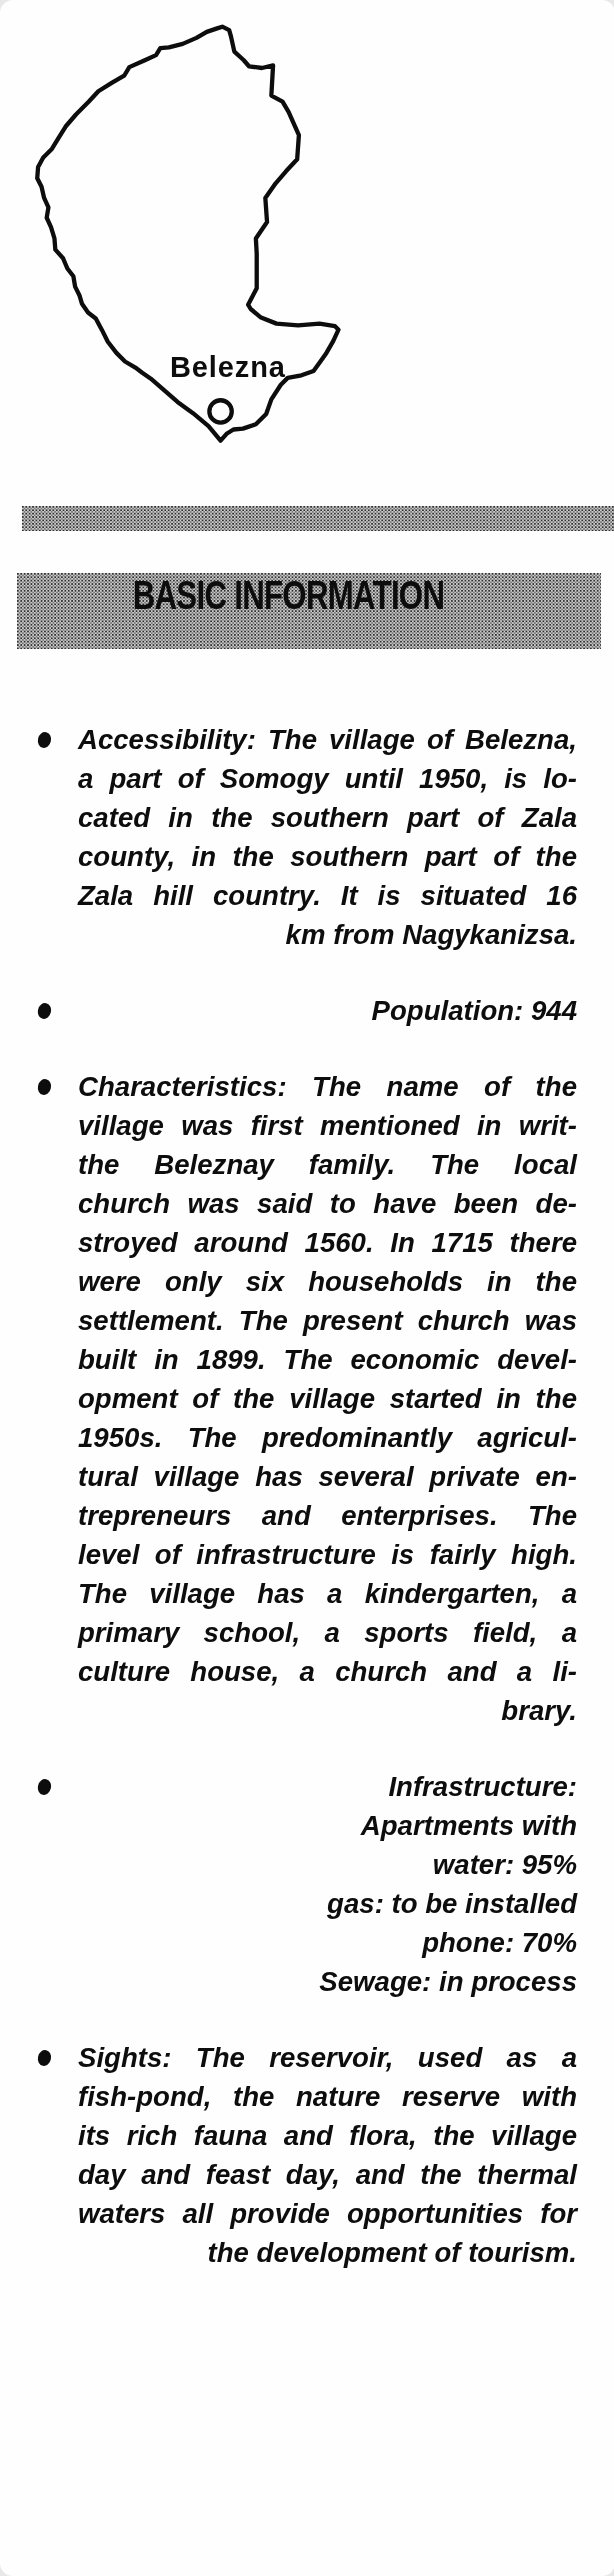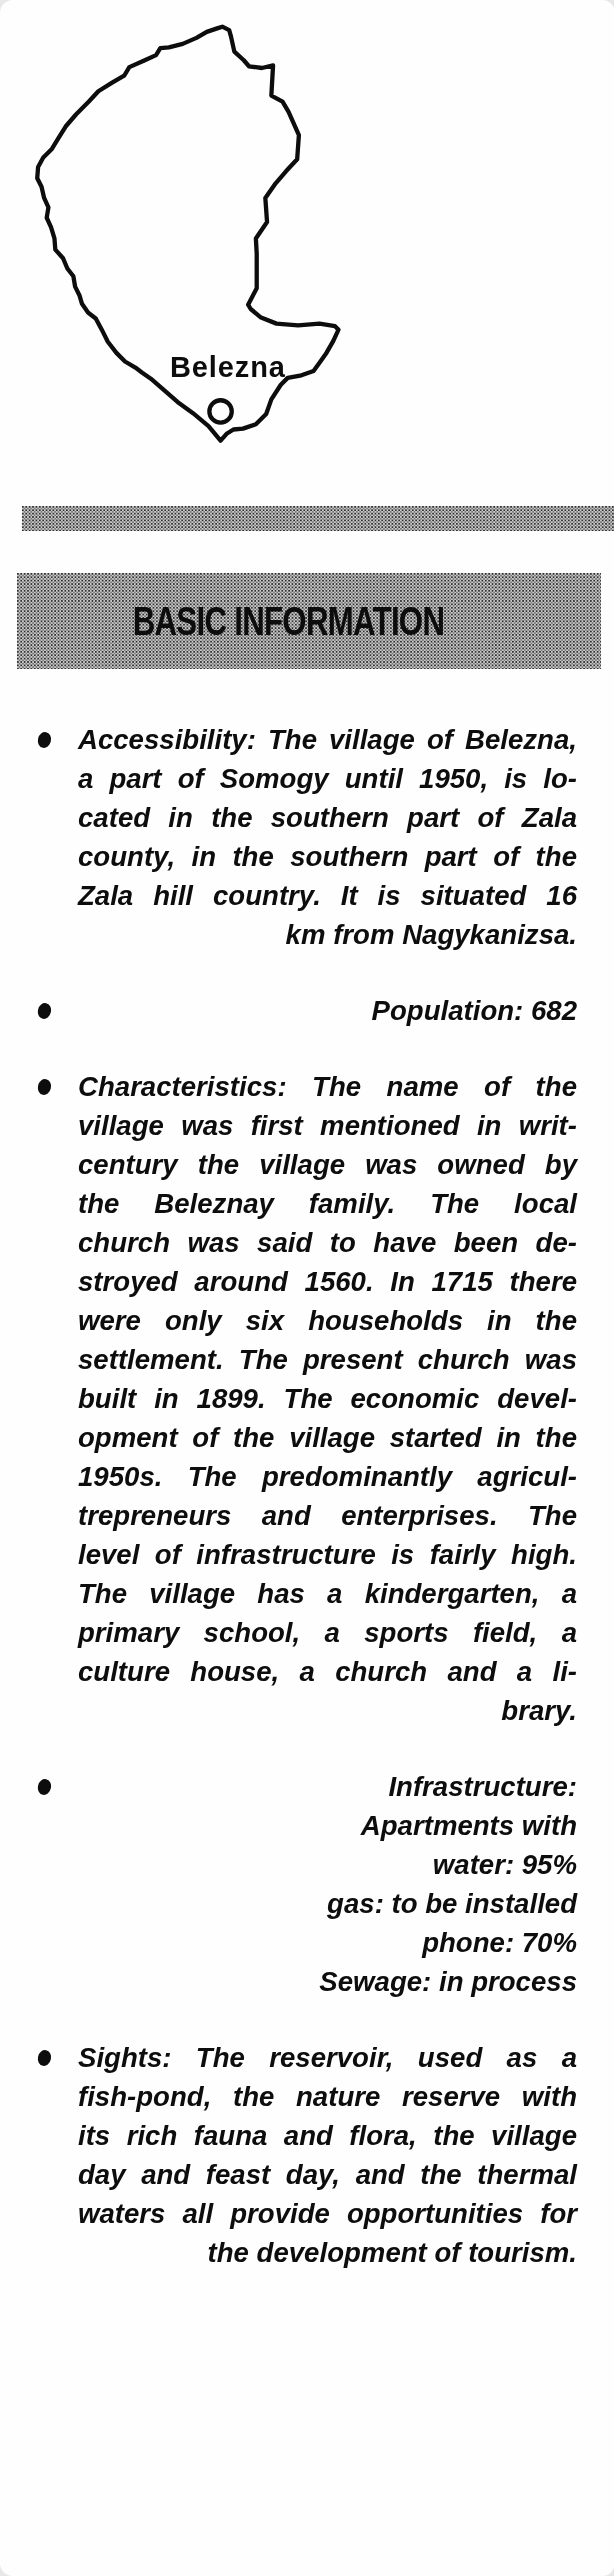--- a/index.html
+++ b/index.html
@@ -28,22 +28,22 @@
       radial-gradient(circle at 0.9px 0.9px, #2e2e2e 0.9px, rgba(0,0,0,0) 1.2px),
       radial-gradient(circle at 2.6px 2.6px, #7a7a7a 0.9px, rgba(0,0,0,0) 1.2px);
     background-size:3.4px 3.4px;
   }
   .divider{
     position:absolute;left:21.5px;top:506px;
     width:593px;height:25px;
   }
   .header-bar{
     position:absolute;left:17px;top:573px;
-    width:584px;height:96px;
-    display:flex;align-items:center;justify-content:center;
+    width:584px;height:76px;
+    display:flex;align-items:flex-start;justify-content:center;
   }
   .header-text{
     display:inline-block;
     font-size:40px;font-weight:900;letter-spacing:-0.9px;
     transform:scaleX(0.78) translateX(-26px);
     transform-origin:center center;
     white-space:nowrap;
   }
   
   .content{
@@ -98,35 +98,35 @@
         <span class="bullet-dot"></span>
         <div class="ln just">Accessibility: The village of Belezna,</div>
         <div class="ln just">a part of Somogy until 1950, is lo-</div>
         <div class="ln just">cated in the southern part of Zala</div>
         <div class="ln just">county, in the southern part of the</div>
         <div class="ln just">Zala hill country. It is situated 16</div>
         <div class="ln">km from Nagykanizsa.</div>
       </div>
       <div class="item">
         <span class="bullet-dot"></span>
-        <div class="ln">Population: 682</div>
+        <div class="ln">Population: 944</div>
       </div>
       <div class="item">
         <span class="bullet-dot"></span>
         <div class="ln just">Characteristics: The name of the</div>
         <div class="ln just">village was first mentioned in writ-</div>
-        <div class="ln just">century the village was owned by</div>
         <div class="ln just">the Beleznay family. The local</div>
         <div class="ln just">church was said to have been de-</div>
         <div class="ln just">stroyed around 1560. In 1715 there</div>
         <div class="ln just">were only six households in the</div>
         <div class="ln just">settlement. The present church was</div>
         <div class="ln just">built in 1899. The economic devel-</div>
         <div class="ln just">opment of the village started in the</div>
         <div class="ln just">1950s. The predominantly agricul-</div>
+        <div class="ln just">tural village has several private en-</div>
         <div class="ln just">trepreneurs and enterprises. The</div>
         <div class="ln just">level of infrastructure is fairly high.</div>
         <div class="ln just">The village has a kindergarten, a</div>
         <div class="ln just">primary school, a sports field, a</div>
         <div class="ln just">culture house, a church and a li-</div>
         <div class="ln">brary.</div>
       </div>
       <div class="item">
         <span class="bullet-dot"></span>
         <div class="ln">Infrastructure:</div>

